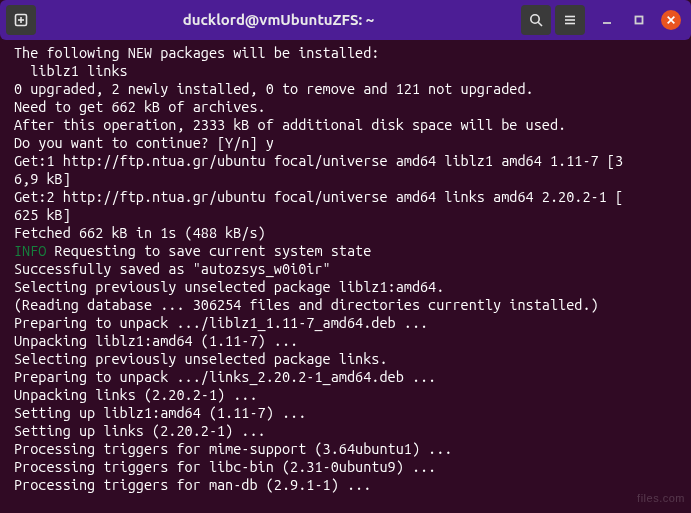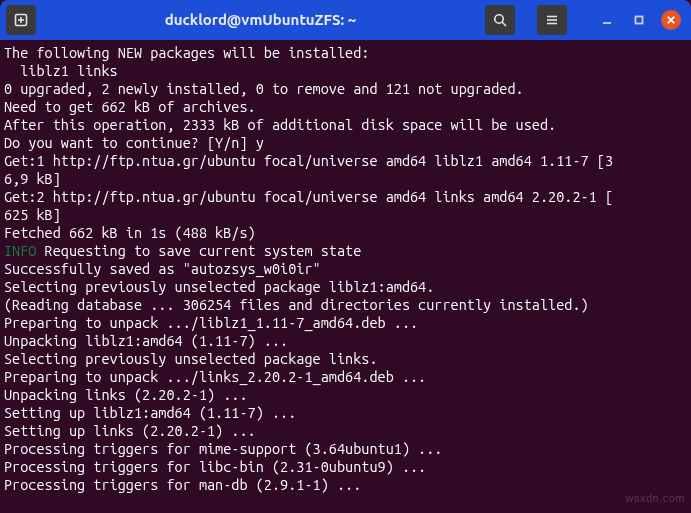--- a/index.html
+++ b/index.html
@@ -8,27 +8,28 @@
     height: 513px;
     background: #300a24;
     font-family: "Ubuntu Mono", "DejaVu Sans Mono", Consolas, monospace;
     font-size: 14.5px;
     line-height: 18px;
     color: #ffffff;
     overflow: hidden;
   }
   .titlebar {
     height: 40px;
-    background: #1d4ed8;
+    background: #4c1d95;
     display: flex;
     align-items: center;
     padding: 0 6px;
-    gap: 22px;
+    gap: 4px;
     border-top-left-radius: 8px;
     border-top-right-radius: 8px;
+    border-radius: 6px;
   }
   .titlebar .tb-btn {
     width: 30px;
     height: 30px;
     border-radius: 4px;
     background: #3a3a3a;
     display: flex;
     align-items: center;
     justify-content: center;
     color: #d8d8d8;
@@ -51,21 +52,21 @@
     color:#e0e0e0; font-size:12px;
     cursor:pointer;
   }
   .win-btn.min, .win-btn.max { background: transparent; }
   .win-btn.min svg, .win-btn.max svg { width:12px; height:12px; stroke:#d0d0d0; fill:none; stroke-width:1.8;}
   .win-btn.close {
     background: #e95420;
   }
   .win-btn.close svg { width:10px; height:10px; stroke:#ffffff; fill:none; stroke-width:2;}
   .terminal {
-    padding: 4px 2px 4px 4px;
+    padding: 4px 2px 4px 14px;
     white-space: pre;
   }
   .info { color: #15803d; }
   .watermark {
     position: absolute;
     right: 6px;
     bottom: 6px;
     color: rgba(255,255,255,0.18);
     font-family: sans-serif;
     font-size: 11px;
@@ -112,13 +113,13 @@
       <svg viewBox="0 0 12 12">
           <line x1="2" y1="2" x2="10" y2="10"></line>
           <line x1="10" y1="2" x2="2" y2="10"></line>
         </svg>
     </div>
   </div>
 </div>
 
 <div class="terminal" id="terminal"><div><span>The following NEW packages will be installed:</span></div><div><span>  liblz1 links</span></div><div><span>0 upgraded, 2 newly installed, 0 to remove and 121 not upgraded.</span></div><div><span>Need to get 662 kB of archives.</span></div><div><span>After this operation, 2333 kB of additional disk space will be used.</span></div><div><span>Do you want to continue? [Y/n] y</span></div><div><span>Get:1 http://ftp.ntua.gr/ubuntu focal/universe amd64 liblz1 amd64 1.11-7 [3</span></div><div><span>6,9 kB]</span></div><div><span>Get:2 http://ftp.ntua.gr/ubuntu focal/universe amd64 links amd64 2.20.2-1 [</span></div><div><span>625 kB]</span></div><div><span>Fetched 662 kB in 1s (488 kB/s)</span></div><div><span class="info">INFO</span><span> Requesting to save current system state</span></div><div><span>Successfully saved as "autozsys_w0i0ir"</span></div><div><span>Selecting previously unselected package liblz1:amd64.</span></div><div><span>(Reading database ... 306254 files and directories currently installed.)</span></div><div><span>Preparing to unpack .../liblz1_1.11-7_amd64.deb ...</span></div><div><span>Unpacking liblz1:amd64 (1.11-7) ...</span></div><div><span>Selecting previously unselected package links.</span></div><div><span>Preparing to unpack .../links_2.20.2-1_amd64.deb ...</span></div><div><span>Unpacking links (2.20.2-1) ...</span></div><div><span>Setting up liblz1:amd64 (1.11-7) ...</span></div><div><span>Setting up links (2.20.2-1) ...</span></div><div><span>Processing triggers for mime-support (3.64ubuntu1) ...</span></div><div><span>Processing triggers for libc-bin (2.31-0ubuntu9) ...</span></div><div><span>Processing triggers for man-db (2.9.1-1) ...</span></div></div>
 
-<div class="watermark">wsxdn.com</div>
+<div class="watermark">files.com</div>
 
 </body></html>

